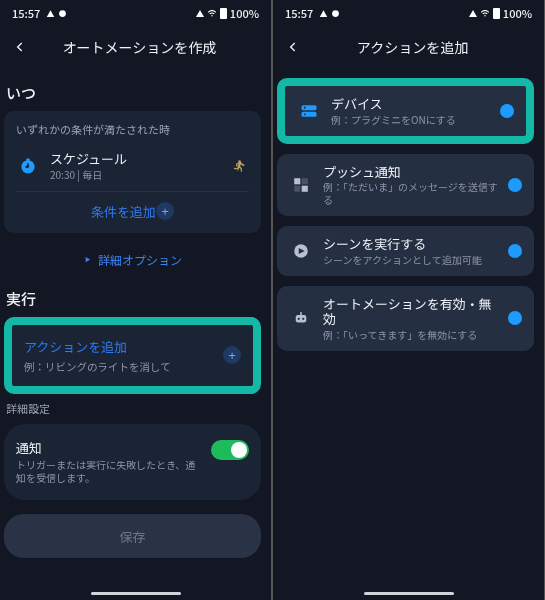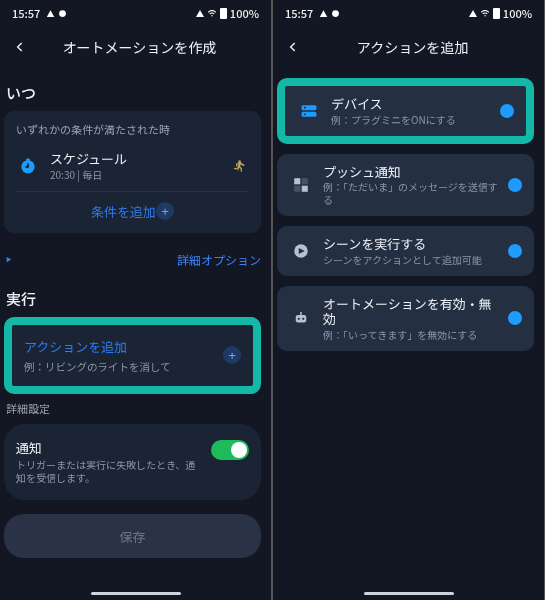--- a/index.html
+++ b/index.html
@@ -110,21 +110,21 @@
     padding: 6px 0 2px 0;
   }
   .link-text { color: #2c79f0; font-size: 13px; }
   .plus-badge {
     width: 18px; height: 18px; border-radius: 9px;
     background: rgba(44,121,240,0.25);
     display: flex; align-items: center; justify-content: center;
     color: #6aa6ff; font-size: 13px; line-height: 0;
   }
   .more-opt {
-    display: flex; align-items: center; justify-content: space-between;
+    display: flex; align-items: center; justify-content: center;
     gap: 6px;
     color: #3a82f5;
     font-size: 12px;
     padding: 8px 0 12px 0;
   }
   .highlight {
     border: 8px solid #14b8a6;
     border-radius: 10px;
   }
   .action-card {

